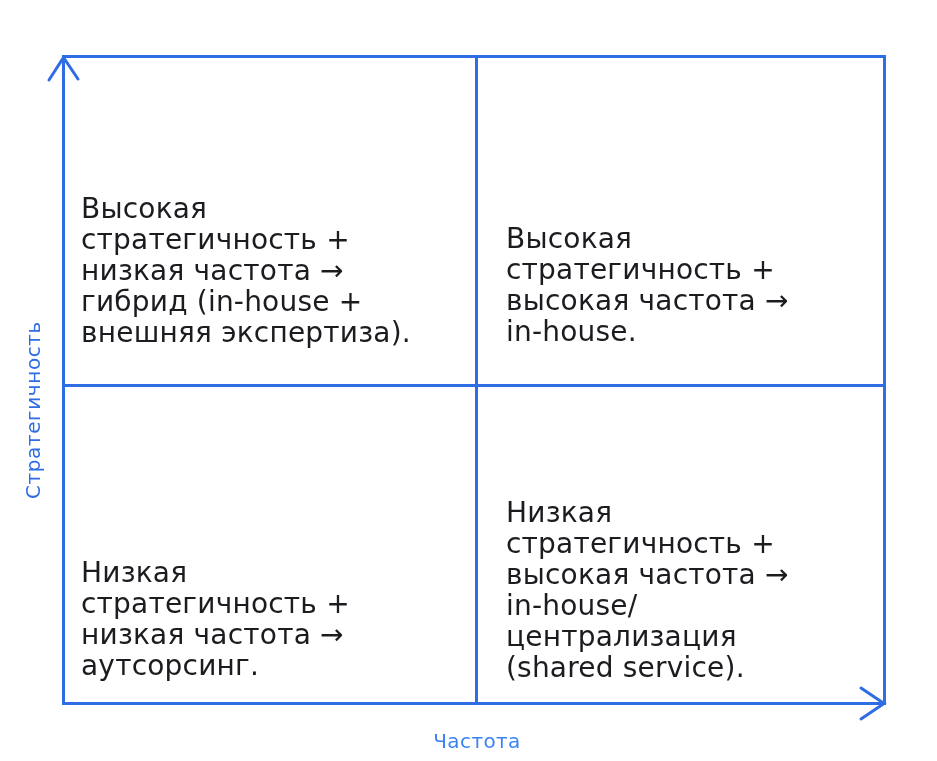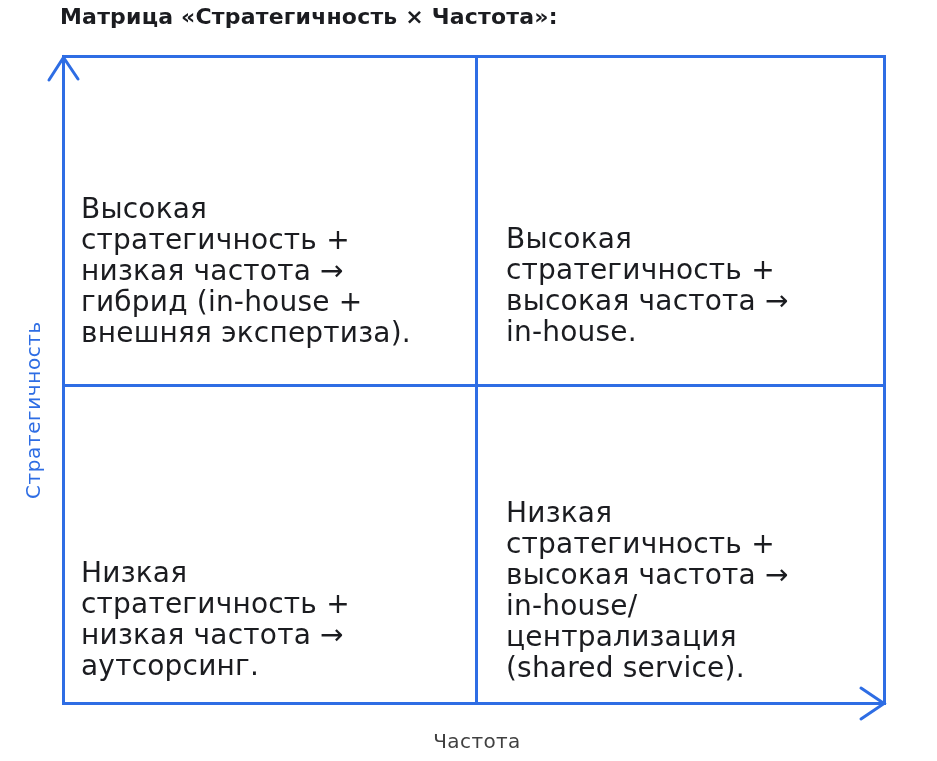--- a/index.html
+++ b/index.html
@@ -53,31 +53,30 @@
     color: #2e6de4;
     white-space: nowrap;
   }
   .xlabel {
     position: absolute;
     left: 477px;
     top: 741px;
     transform: translate(-50%, -50%);
     font-size: 20px;
     letter-spacing: 0.4px;
-    color: #404040;
+    color: #3b82f6;
     white-space: nowrap;
     text-align: right;
   }
 </style>
 </head>
 <body>
 
 <div class="page">
 
-  <h1 class="title">Матрица «Стратегичность × Частота»:</h1>
 
   <svg class="axes-svg" width="937" height="761" viewBox="0 0 937 761">
     <rect x="63.5" y="56.5" width="821" height="647" fill="none" stroke="#2e6de4" stroke-width="3"></rect>
     <line x1="476.5" y1="56.5" x2="476.5" y2="703.5" stroke="#2e6de4" stroke-width="3"></line>
     <line x1="63.5" y1="385.5" x2="884.5" y2="385.5" stroke="#2e6de4" stroke-width="3"></line>
     <polyline points="49,80 63.5,57.5 78,79" fill="none" stroke="#2e6de4" stroke-width="3" stroke-linecap="round"></polyline>
     <polyline points="861,688 884,703.5 861,719" fill="none" stroke="#2e6de4" stroke-width="3" stroke-linecap="round"></polyline>
   </svg>
 
   <div class="ylabel">Стратегичность</div>

